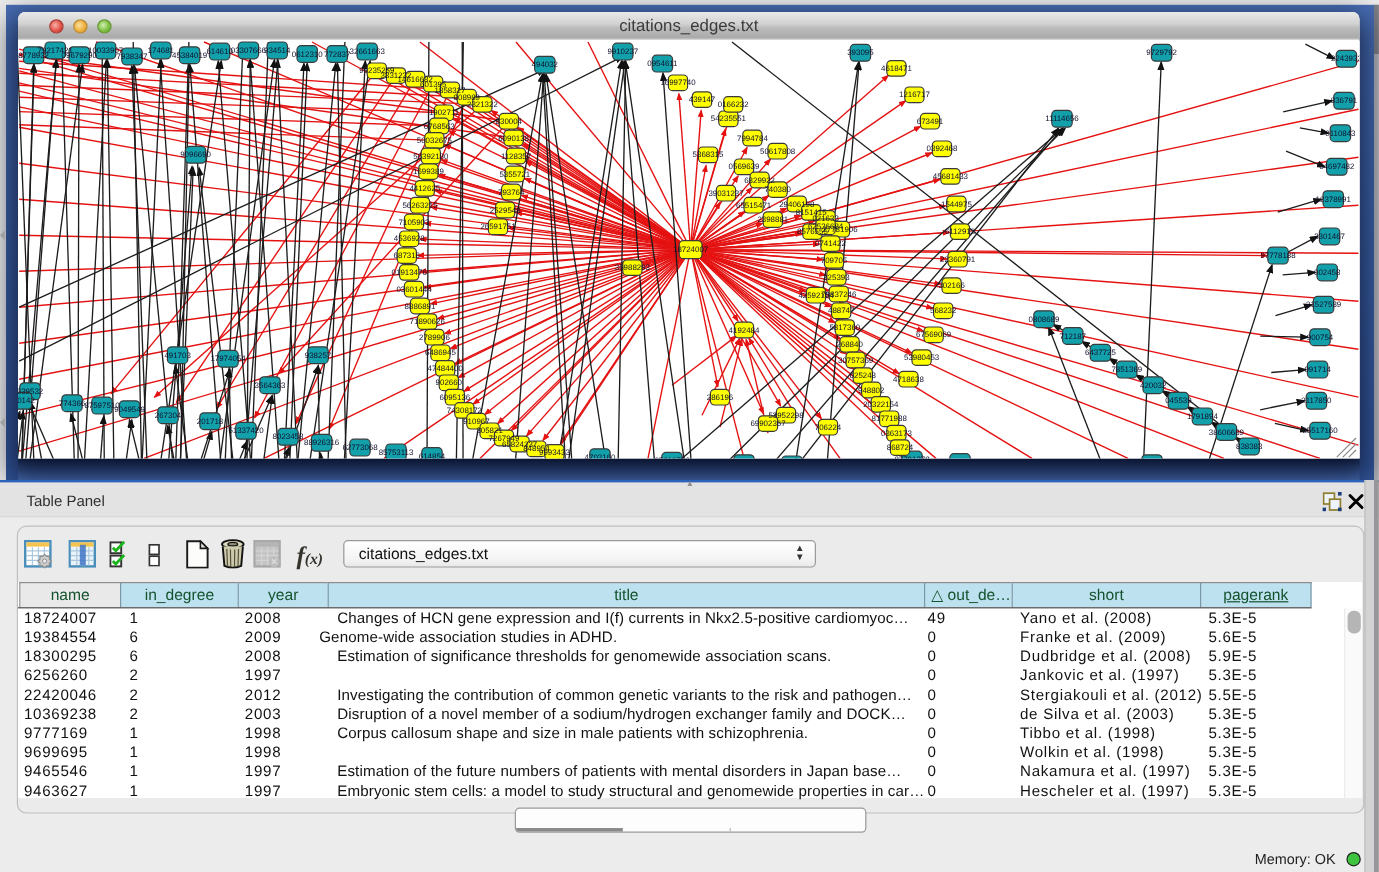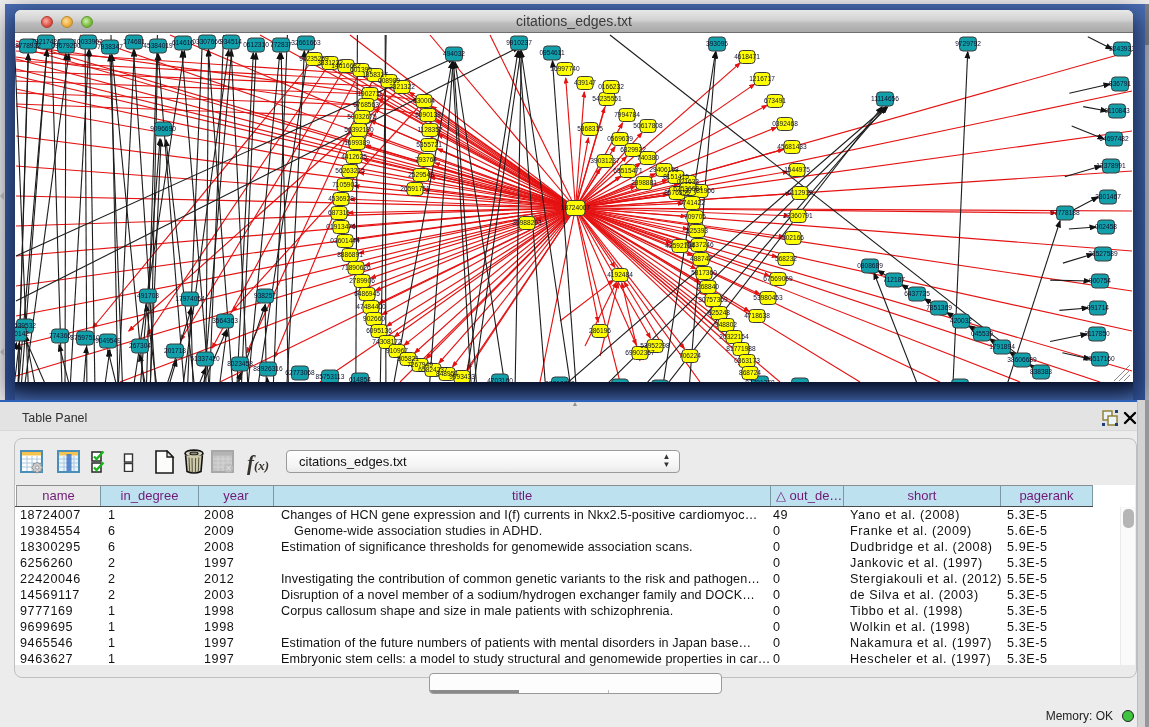--- a/index.html
+++ b/index.html
@@ -35,21 +35,21 @@
 
 .icon { position:absolute; }
 #combo { left:286px; top:450px; width:394px; height:23px; background:linear-gradient(180deg,#ffffff 0%,#f4f4f4 70%,#e9e9e9 100%);
   border:1px solid #9a9a9a; border-radius:4px; font-size:13px; color:#111; line-height:21px;
   padding-left:12px; }
 #combo .stepper { position:absolute; right:6px; top:2px; width:13px; height:17px; font-size:8px;
   color:#333; line-height:8px; text-align:center; }
 
 #tview { left:15px; top:485px; width:1120px; height:180px; background:#fff; }
 .hcell { position:absolute; top:485px; height:21px; background:#bee1f0;
-  border-top:1px solid #8d8d8d; border-left:1px solid #7b98a5; font-size:13px; color:#701a75;
+  border-top:1px solid #8d8d8d; border-left:1px solid #7b98a5; font-size:13px; color:#14532d;
   text-align:center; line-height:20px; }
 .row { position:absolute; left:0px; width:1120px; height:16px; font-size:12.6px; color:#111; }
 .row span { letter-spacing:0.6px; }
 .row span.ti { letter-spacing:0.12px; }
 .row span { position:absolute; top:0px; white-space:nowrap; line-height:16px; }
 #headline { left:15px; top:506px; width:1078px; height:1px; background:#4a4a4a; }
 #vsb { left:1120px; top:507px; width:15px; height:158px; background:#fafafa; border-left:1px solid #ebebeb; }
 #vsb .thumb { position:absolute; left:2px; top:2px; width:11px; height:19px; background:#b5b5b5; border-radius:5px; }
 
 #tabs { left:429px; top:673px; width:293px; height:21px; border:1px solid #9a9a9a; border-radius:4px;
@@ -763,36 +763,36 @@
 </div>
 <div id="combo" class="abs">citations_edges.txt<div class="stepper">▲<br>▼</div></div>
 
 <div id="tview" class="abs"></div>
 <div class="hcell" style="left:16px; width:84px; background:#e9e9e9; border-left:1px solid #9a9a9a;">name</div>
 <div class="hcell" style="left:100px; width:98px;">in_degree</div>
 <div class="hcell" style="left:198px; width:75px;">year</div>
 <div class="hcell" style="left:273px; width:497px;">title</div>
 <div class="hcell" style="left:770px; width:73px; text-align:left; padding-left:5px;">△ out_de…</div>
 <div class="hcell" style="left:843px; width:157px;">short</div>
-<div class="hcell" style="left:1000px; width:93px; border-right:1px solid #7b98a5;">pagerank</div>
+<div class="hcell" style="left:1000px; width:93px; border-right:1px solid #7b98a5;text-decoration:underline;">pagerank</div>
 <div id="headline" class="abs"></div>
 <div class="row" style="top:507px">
 <span style="left:20px">18724007</span>
     <span style="left:108px">1</span>
     <span style="left:204px">2008</span>
     <span class="ti" style="left:281px">Changes of HCN gene expression and I(f) currents in Nkx2.5-positive cardiomyoc…</span>
     <span style="left:773px">49</span>
     <span style="left:850px">Yano et al. (2008)</span>
     <span style="left:1007px">5.3E-5</span>
   </div>
 <div class="row" style="top:523px">
 <span style="left:20px">19384554</span>
     <span style="left:108px">6</span>
     <span style="left:204px">2009</span>
-    <span class="ti" style="left:294px">Genome-wide association studies in ADHD.</span>
+    <span class="ti" style="left:266px">Genome-wide association studies in ADHD.</span>
     <span style="left:773px">0</span>
     <span style="left:850px">Franke et al. (2009)</span>
     <span style="left:1007px">5.6E-5</span>
   </div>
 <div class="row" style="top:539px">
 <span style="left:20px">18300295</span>
     <span style="left:108px">6</span>
     <span style="left:204px">2008</span>
     <span class="ti" style="left:281px">Estimation of significance thresholds for genomewide association scans.</span>
     <span style="left:773px">0</span>
@@ -810,21 +810,21 @@
 <div class="row" style="top:571px">
 <span style="left:20px">22420046</span>
     <span style="left:108px">2</span>
     <span style="left:204px">2012</span>
     <span class="ti" style="left:281px">Investigating the contribution of common genetic variants to the risk and pathogen…</span>
     <span style="left:773px">0</span>
     <span style="left:850px">Stergiakouli et al. (2012)</span>
     <span style="left:1007px">5.5E-5</span>
   </div>
 <div class="row" style="top:587px">
-<span style="left:20px">14569117</span>
+<span style="left:20px">10369238</span>
     <span style="left:108px">2</span>
     <span style="left:204px">2003</span>
     <span class="ti" style="left:281px">Disruption of a novel member of a sodium/hydrogen exchanger family and DOCK…</span>
     <span style="left:773px">0</span>
     <span style="left:850px">de Silva et al. (2003)</span>
     <span style="left:1007px">5.3E-5</span>
   </div>
 <div class="row" style="top:603px">
 <span style="left:20px">9777169</span>
     <span style="left:108px">1</span>

